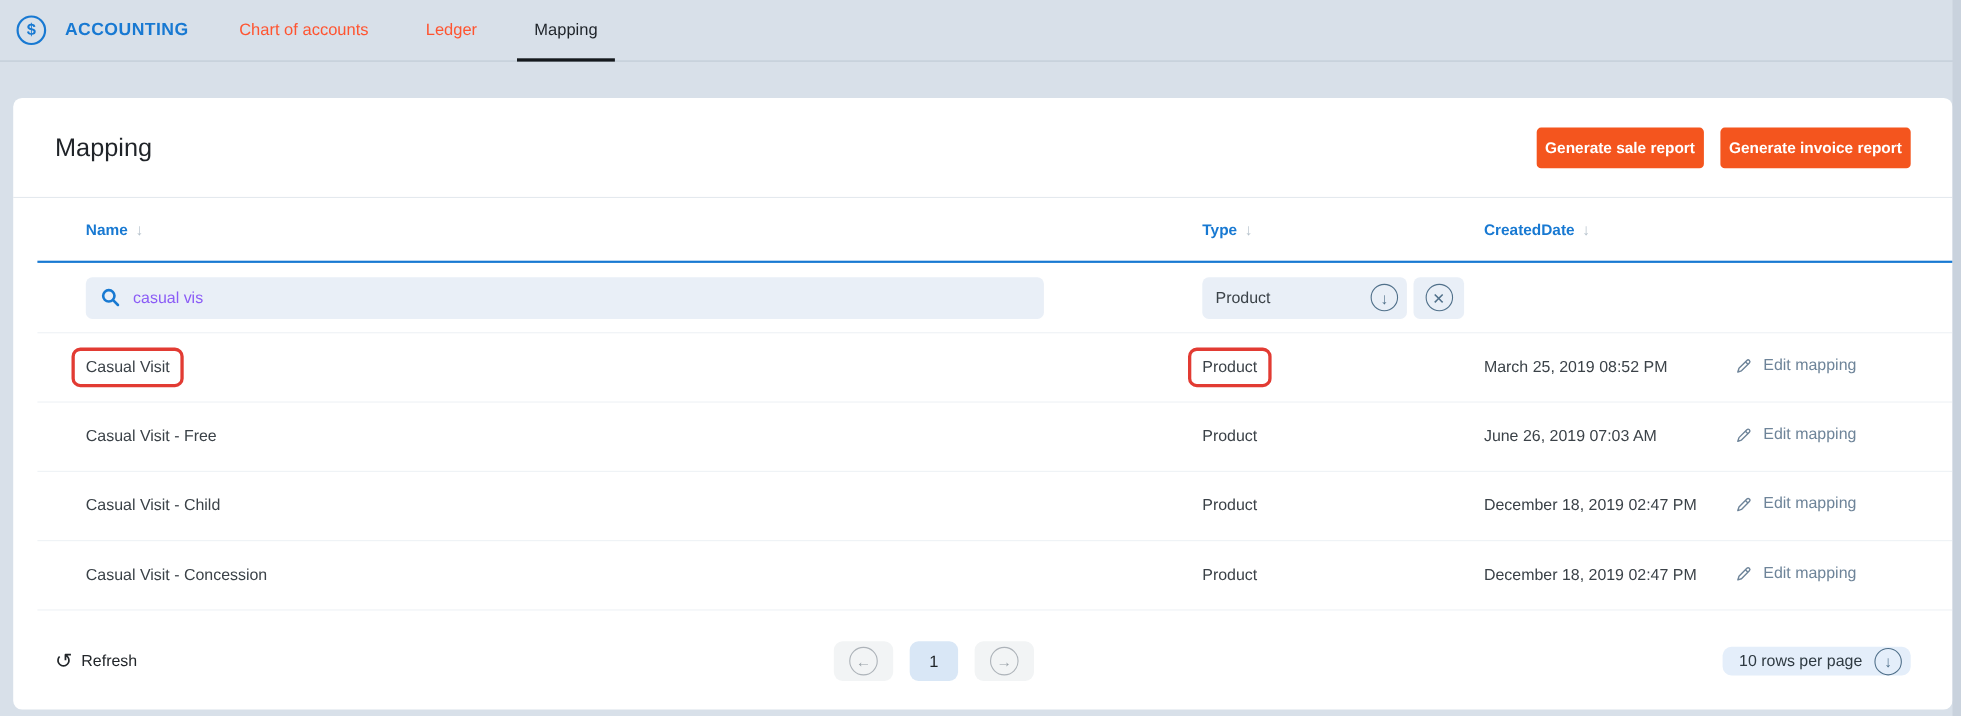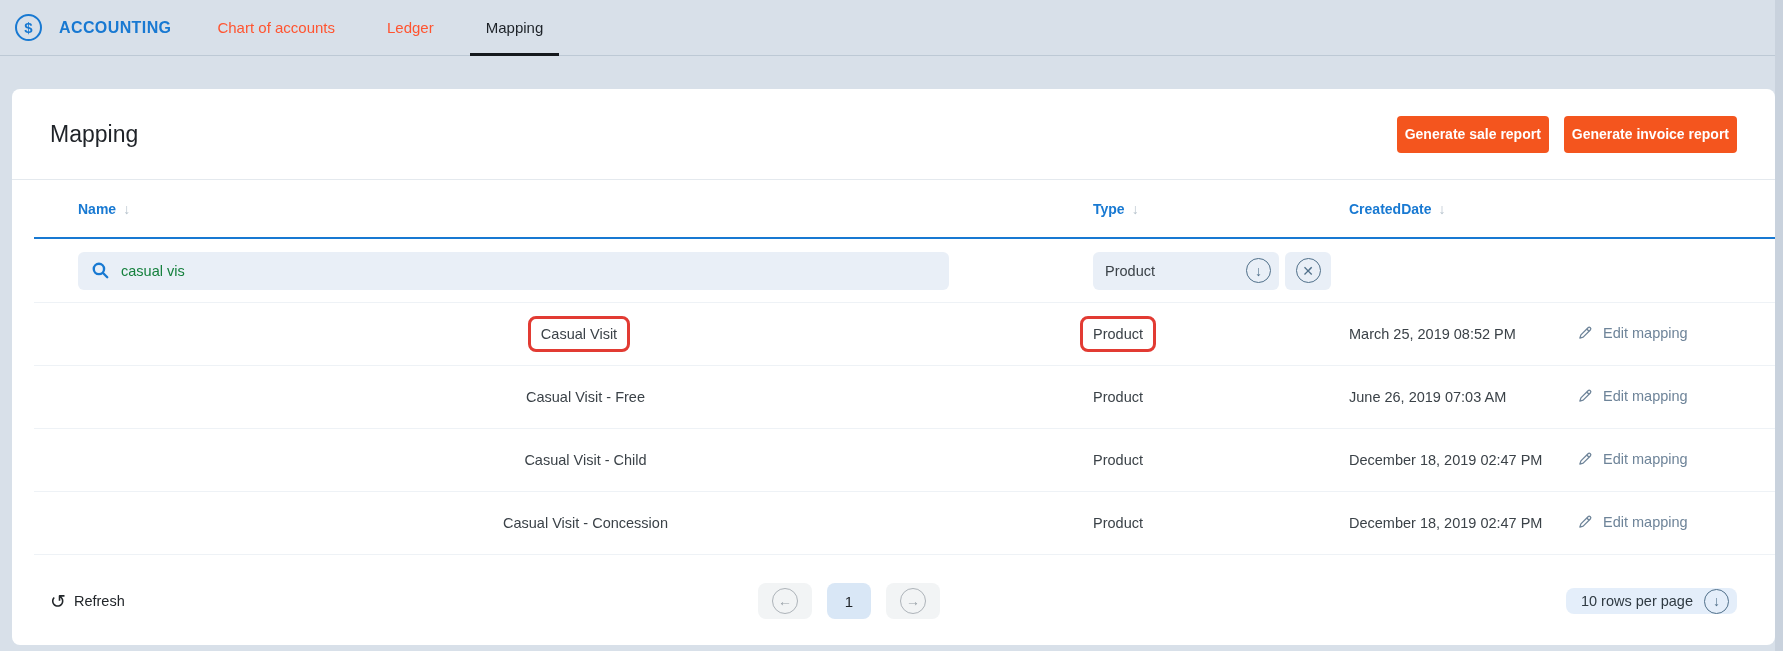--- a/index.html
+++ b/index.html
@@ -113,21 +113,21 @@
     padding: 0 13px;
     gap: 11px;
   }
   .search-box input {
     flex: 1;
     background: transparent;
     border: none;
     outline: none;
     font-family: "Liberation Sans", sans-serif;
     font-size: 14.5px;
-    color: #15803d;
+    color: #8b5cf6;
   }
   .type-filter { display: flex; gap: 6px; align-items: center; }
   .dropdown-box {
     width: 186px; height: 38px;
     background: #e9eff7;
     border-radius: 6px;
     display: flex; align-items: center; justify-content: space-between;
     padding: 0 8px 0 12px;
     font-size: 14.5px;
     color: #3b4248;
@@ -144,21 +144,21 @@
   }
   .clear-btn {
     width: 46px; height: 38px;
     background: #e9eff7;
     border-radius: 6px;
     display: flex; align-items: center; justify-content: center;
     cursor: pointer;
   }
 
   .data-row { height: 63px; border-bottom: 1px solid #eef2f6; font-size: 14.5px; color: #3b4248; }
-  .cell-name { padding-left: 6px; text-align: center; }
+  .cell-name { padding-left: 6px; }
   .annot {
     display: inline-block;
     border: 3px solid #e23b33;
     border-radius: 8px;
     padding: 7px 10px;
     margin: -10px 0 -10px -13px;
   }
   .edit-link {
     display: inline-flex; align-items: center; gap: 9px;
     color: #6e8499;

